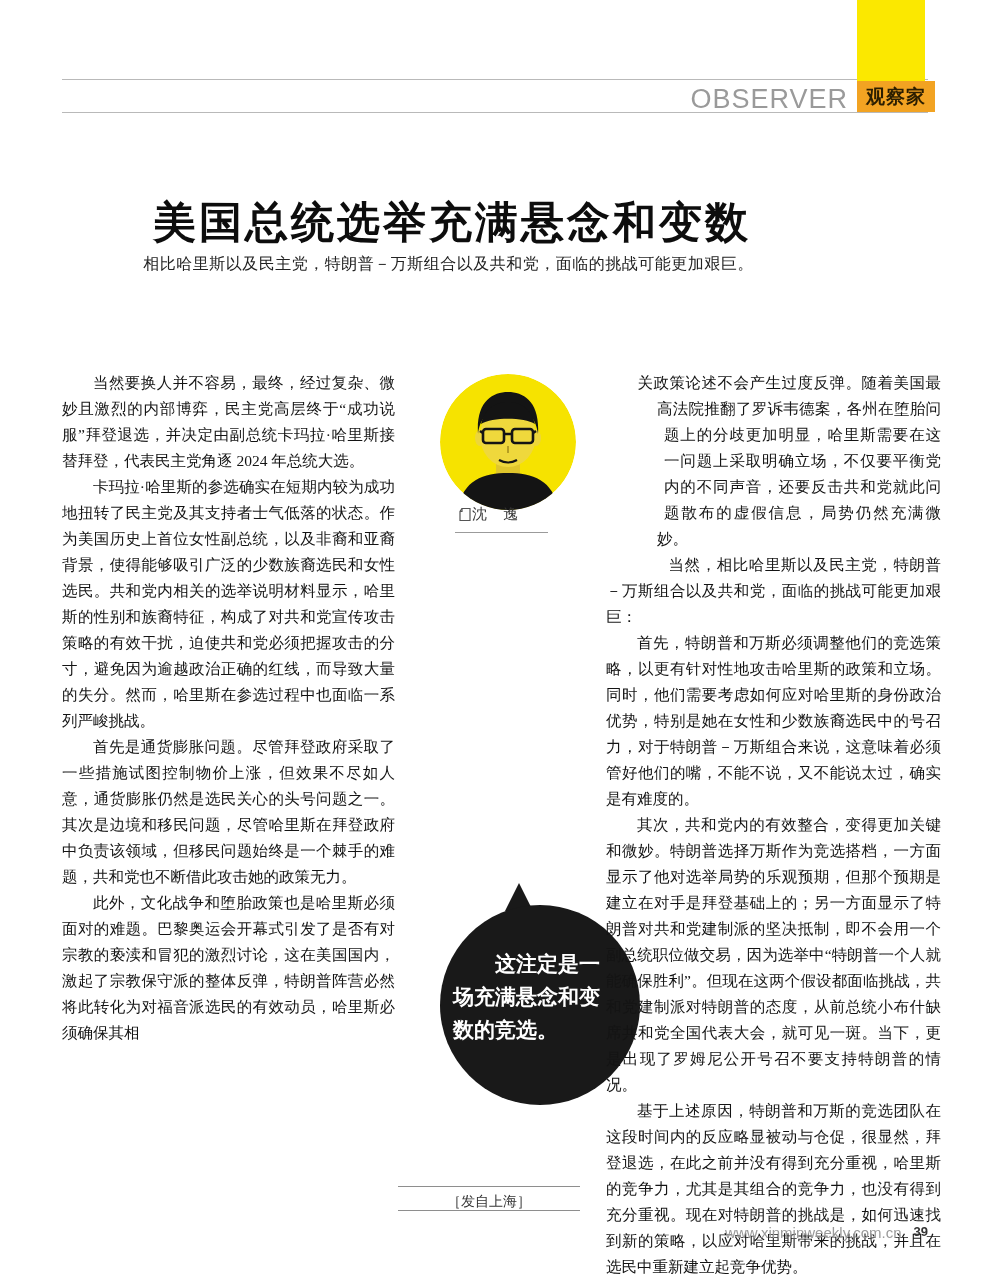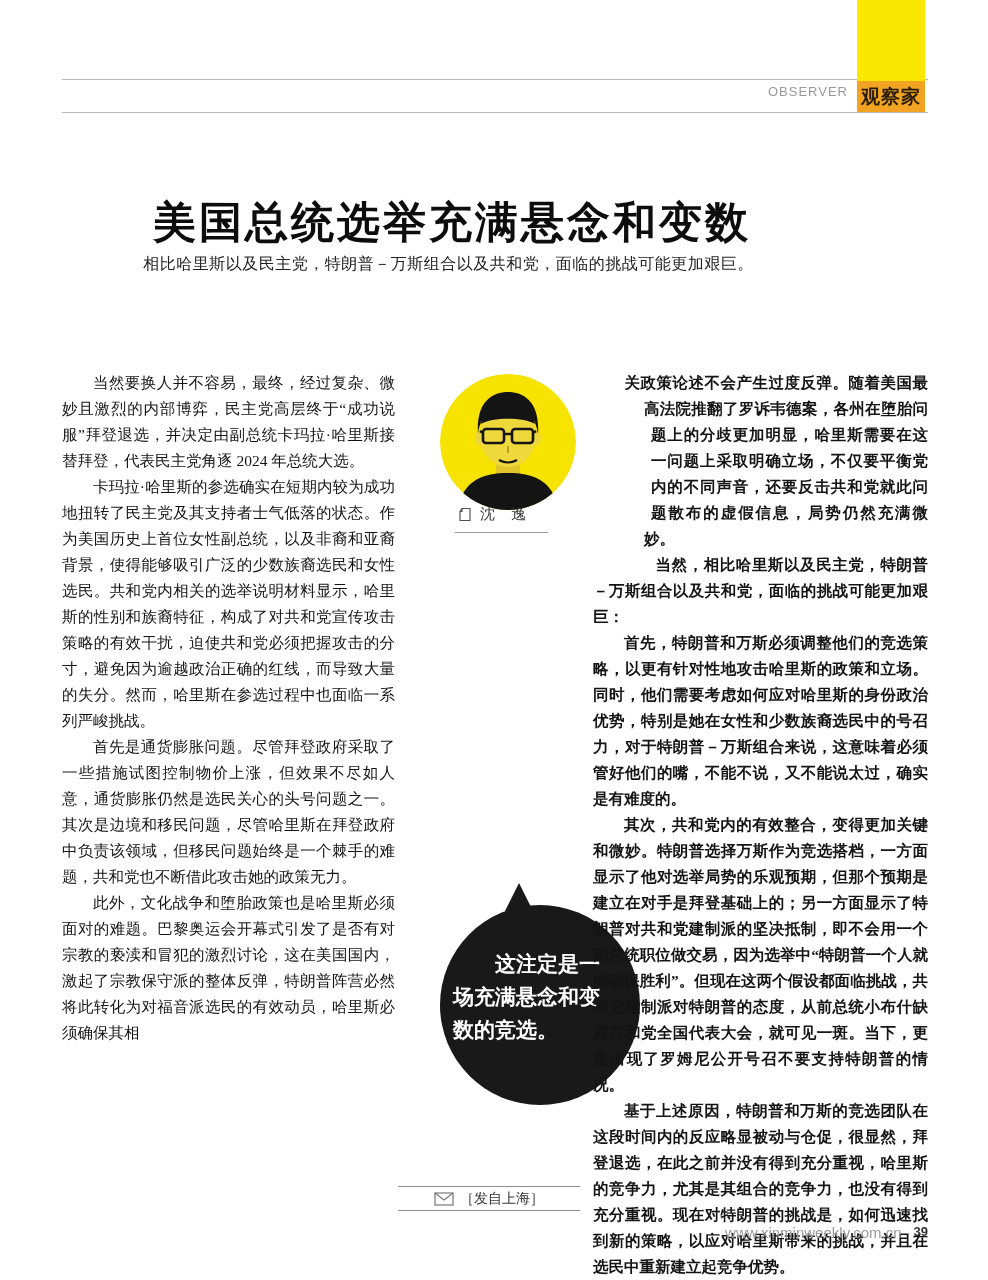--- a/index.html
+++ b/index.html
@@ -8,25 +8,25 @@
     background:#ffffff; overflow:hidden;
     font-family:"Liberation Serif","DejaVu Serif",serif; color:#111;
   }
   
   .rule { position:absolute; height:1px; background:#b9b9b9; left:62px; width:866px; }
   .rule-top { top:79px; }
   .rule-bottom { top:112px; }
   .observer-label {
     position:absolute; top:84px; right:140px;
     font-family:"Liberation Sans","DejaVu Sans",sans-serif;
-    font-size:13px; font-weight:500; color:#9a9a9a; letter-spacing:1px;
+    font-size:27px; font-weight:500; color:#9a9a9a; letter-spacing:1px;
   }
   .yellow-block { position:absolute; left:857px; top:0; width:68px; height:81px; }
   .section-badge {
-    position:absolute; left:857px; top:81px; width:68px; height:31px;
+    position:absolute; left:857px; top:81px; width:78px; height:31px;
     font-family:"Liberation Sans","DejaVu Sans",sans-serif;
     font-size:19px; font-weight:bold; line-height:31px; text-align:center;
     color:#2b1e00; letter-spacing:1px;
   }
   
   .article-title {
     position:absolute; left:0; top:194px; width:904px; text-align:center;
     font-size:43px; font-weight:bold; letter-spacing:3px; color:#0d0d0d;
   }
   .article-subtitle {
@@ -35,33 +35,33 @@
     font-size:16px; color:#222; letter-spacing:.5px;
   }
   
   .col {
     position:absolute; top:370px; font-size:15.5px; line-height:26px;
     text-align:justify; color:#141414;
   }
   .col p { margin:0; text-indent:2em; }
   .col p.no-indent { text-indent:0; }
   .col-left  { left:62px;  width:333px; }
-  .col-right { left:593px; width:335px;font-weight:bold; }
+  .col-right { left:606px; width:335px; }
   .wrap-spacer {
     float:left; width:58px; height:208px; margin-top:535px;
     shape-outside:circle(106px at -46px 104px); shape-margin:4px;
   }
   
   .portrait {
     position:absolute; left:440px; top:374px; width:136px; height:136px;
     border-radius:50%; overflow:hidden;
   }
   .author-caption {
     position:absolute; left:458px; top:503px; width:100px; height:22px;
-    display:flex; align-items:center; gap:8px;
+    display:flex; align-items:center; 
     font-family:"Liberation Sans","DejaVu Sans",sans-serif;
     font-size:15px; color:#333; letter-spacing:6px;
   }
   .author-caption-rule { position:absolute; left:455px; top:532px; width:93px; height:1px; background:#9b9b9b; }
   
   .quote-triangle {
     position:absolute; left:505px; top:883px; width:0; height:0;
     border-left:14px solid transparent; border-right:14px solid transparent;
     border-bottom:28px solid #191919;
   }
@@ -74,21 +74,21 @@
     font-family:"Liberation Sans","DejaVu Sans",sans-serif;
     font-size:21px; font-weight:bold; line-height:33px; color:#ffffff;
     text-indent:2em; text-align:left;
   }
   
   .dateline {
     position:absolute; left:398px; top:1186px; width:182px; height:23px;
     border-top:1px solid #8e8e8e; border-bottom:1px solid #8e8e8e;
     display:flex; align-items:center; justify-content:center; gap:6px;
     font-family:"Liberation Sans","DejaVu Sans",sans-serif;
-    font-size:14px; color:#333;
+    font-size:14px; color:#333;flex-direction:column;
   }
   
   .footer {
     position:absolute; right:60px; top:1224px;
     font-family:"Liberation Sans","DejaVu Sans",sans-serif;
     font-size:15px; color:#9a9a9a; display:flex; align-items:flex-start; gap:12px;
   }
   .footer .page-number { font-size:13px; font-weight:bold; color:#333; }
 </style>
 </head>

